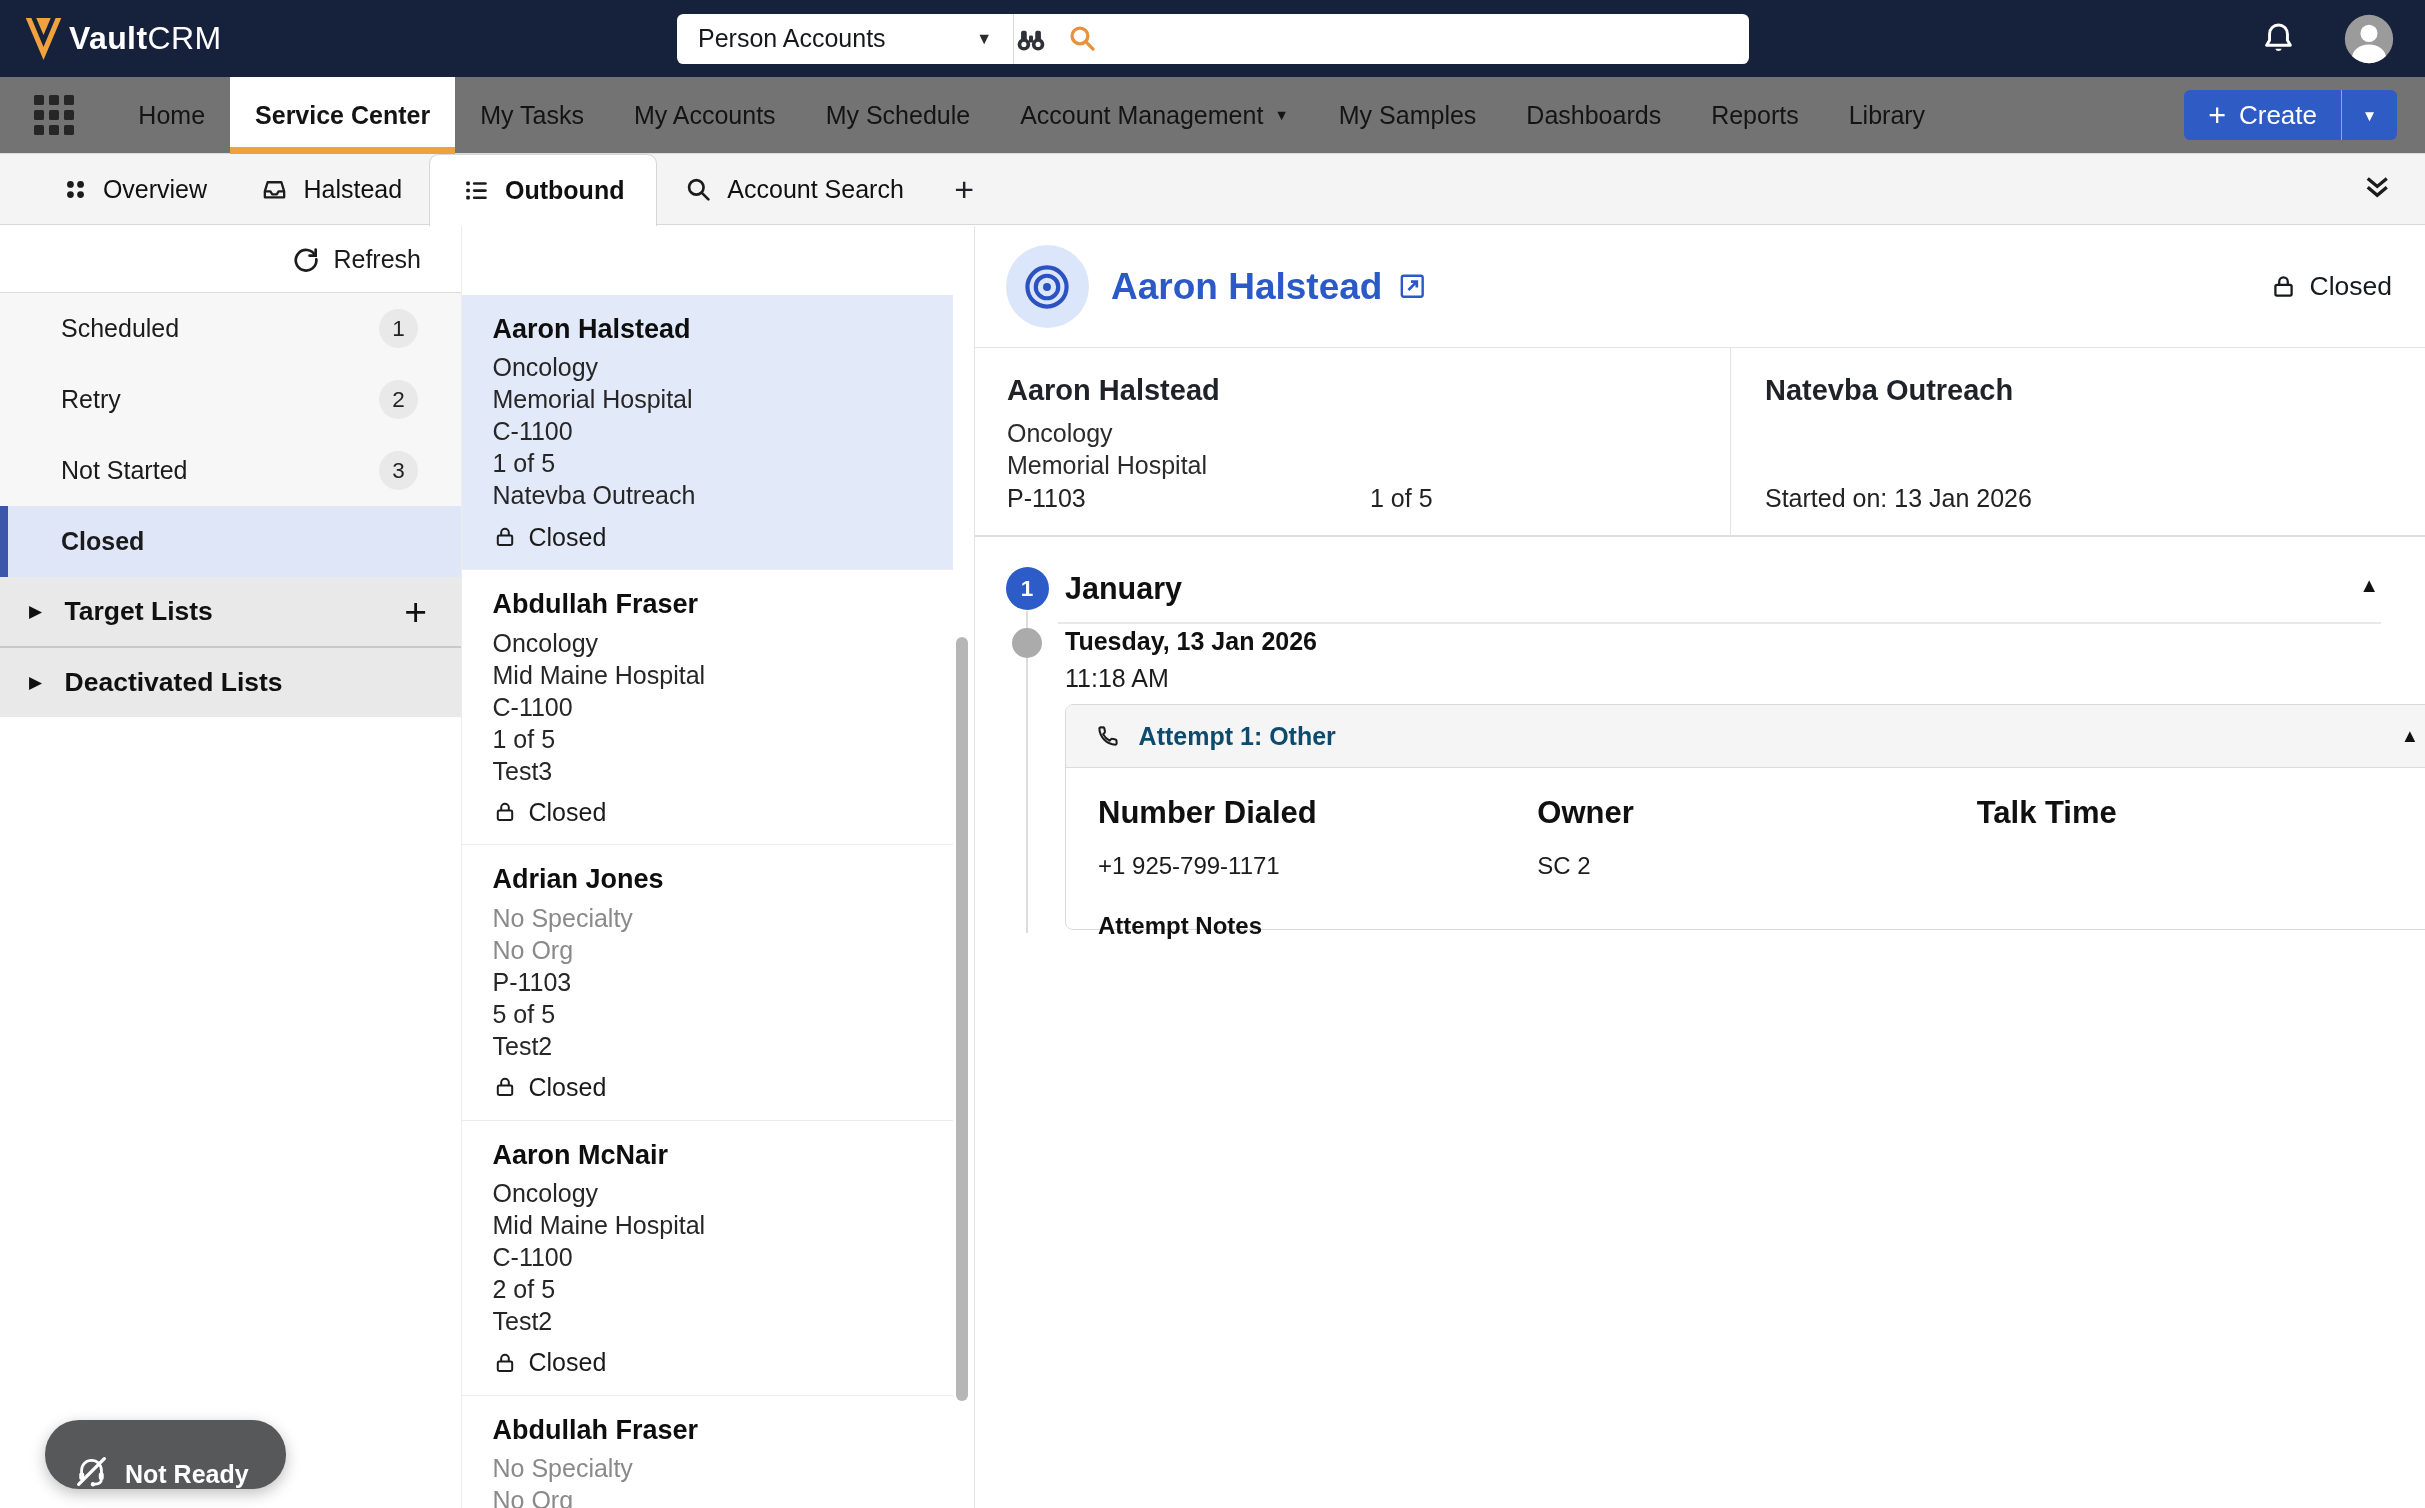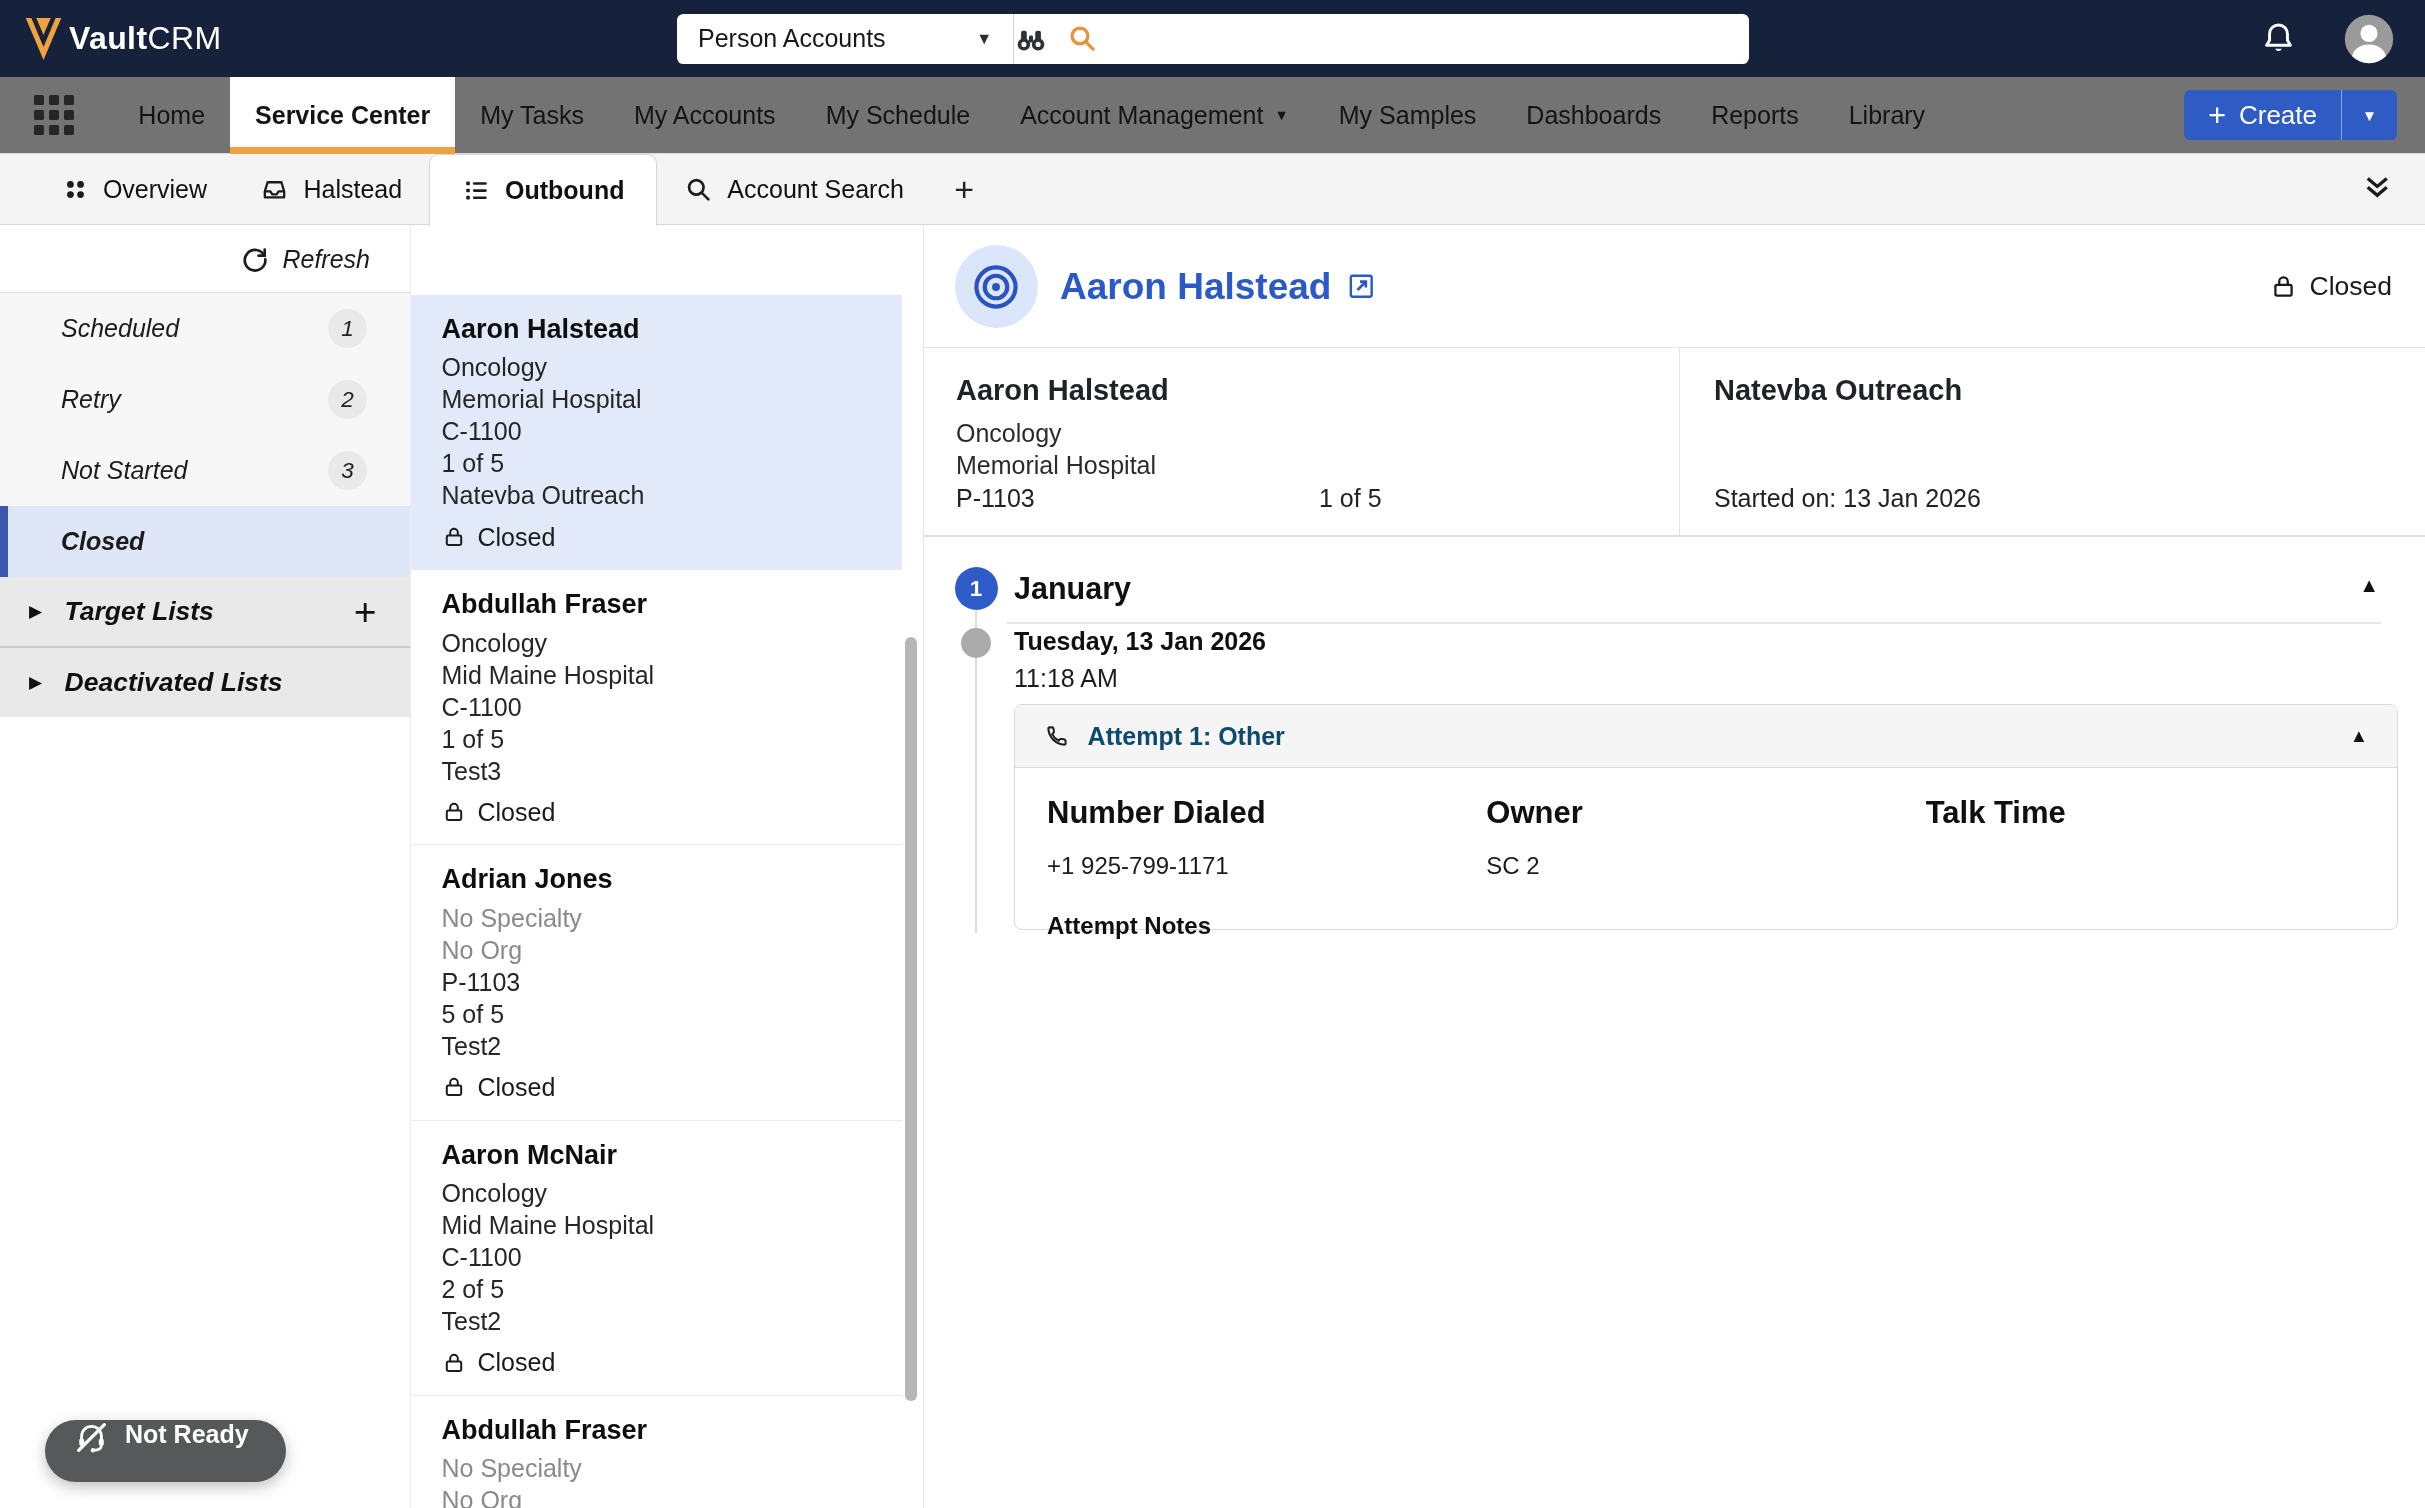--- a/index.html
+++ b/index.html
@@ -38,21 +38,21 @@
   .tabrow { height:71px; background:#f4f4f4; border-bottom:1.6px solid #d7d7d7; display:flex; align-items:stretch; padding-left:35px; position:relative; }
   .tab { display:flex; align-items:center; gap:14.4px; padding:0 26.5px; font-size:25px; color:#101010; cursor:pointer; white-space:nowrap; }
   .tab.active { background:#fff; border:1.6px solid #d7d7d7; border-bottom:none; border-radius:9.6px 9.6px 0 0; font-weight:bold; margin-bottom:-1.6px; z-index:2; padding:0 32px; }
   .tab-plus { font-size:34px; padding:0 24px; display:flex; align-items:center; cursor:pointer; }
   .collapse-tabs { position:absolute; right:34px; top:50%; transform:translateY(-50%); cursor:pointer; }
 
   
   .content { position:absolute; top:226px; left:0; right:0; bottom:0; display:flex; }
 
   
-  .sidebar { width:411px; background:#fff; border-right:1.6px solid #ececec; display:flex; flex-direction:column;font-style:italic; }
+  .sidebar { width:462px; background:#fff; border-right:1.6px solid #ececec; display:flex; flex-direction:column; }
   .refresh-row { height:67px; display:flex; align-items:center; justify-content:flex-end; gap:13px; padding-right:40px; border-bottom:1.6px solid #dcdcdc; font-size:25px; color:#1a1a1a; cursor:pointer; }
   .status-list { background:#f7f7f7; }
   .status-item { height:71px; display:flex; align-items:center; padding:0 43px 0 61px; font-size:25px; color:#1b1b1b; position:relative; cursor:pointer;text-align:center; }
   .status-count { margin-left:auto; width:39px; height:39px; border-radius:50%; background:#e9e9e9; display:flex; align-items:center; justify-content:center; font-size:22.5px; color:#222; }
   .status-item.selected { background:#DFE6F7; font-weight:bold; }
   .status-item.selected::before { content:""; position:absolute; left:0; top:0; bottom:0; width:8px; background:#3A57A9; }
   .section-row { height:69px; background:#e9e9e9; display:flex; align-items:center; gap:22.5px; padding:0 34px 0 29px; font-size:26.5px; font-weight:bold; color:#101010; cursor:pointer; }
   .section-row .tri { font-size:17px; }
   .section-row .add { margin-left:auto; font-size:39px; font-weight:400; cursor:pointer; }
   .section-divider { height:1.6px; background:#c9c9c9; }
@@ -99,21 +99,21 @@
   .attempt-head { height:63px; background:#f5f5f5; border-bottom:1.6px solid #dcdcdc; border-radius:6.4px 6.4px 0 0; display:flex; align-items:center; gap:17.6px; padding:0 29px; cursor:pointer; }
   .attempt-head .title { font-size:25px; font-weight:bold; color:#0c4a6e; }
   .attempt-head .collapse { margin-left:auto; font-size:18.4px; color:#111; }
   .attempt-body { padding:27px 32px 0; }
   .attempt-grid { display:grid; grid-template-columns:1fr 1fr 1fr; }
   .field .flabel { font-size:31px; font-weight:bold; color:#101010; margin-bottom:21px; }
   .field .fvalue { font-size:24px; color:#1c1c1c; min-height:29px; }
   .notes-label { font-size:24px; font-weight:bold; color:#101010; margin-top:30.5px; }
 
   
-  .status-pill { position:absolute; left:45px; top:1420px; height:62px; display:flex; align-items:flex-start; gap:16px; padding:0 37px 0 29px; background:#57585A; border-radius:34px; color:#fff; font-size:25px; font-weight:bold; box-shadow:0 4.8px 14.4px rgba(0,0,0,.25); cursor:pointer; }
+  .status-pill { position:absolute; left:45px; top:1420px; height:69px; display:flex; align-items:flex-end; gap:16px; padding:0 37px 0 29px; background:#57585A; border-radius:34px; color:#fff; font-size:25px; font-weight:bold; box-shadow:0 4.8px 14.4px rgba(0,0,0,.25); cursor:pointer; }
 
   svg { display:block; }
 </style>
 </head>
 <body>
 
 <div class="app">
 
   <header class="topbar">
     <div class="logo">

